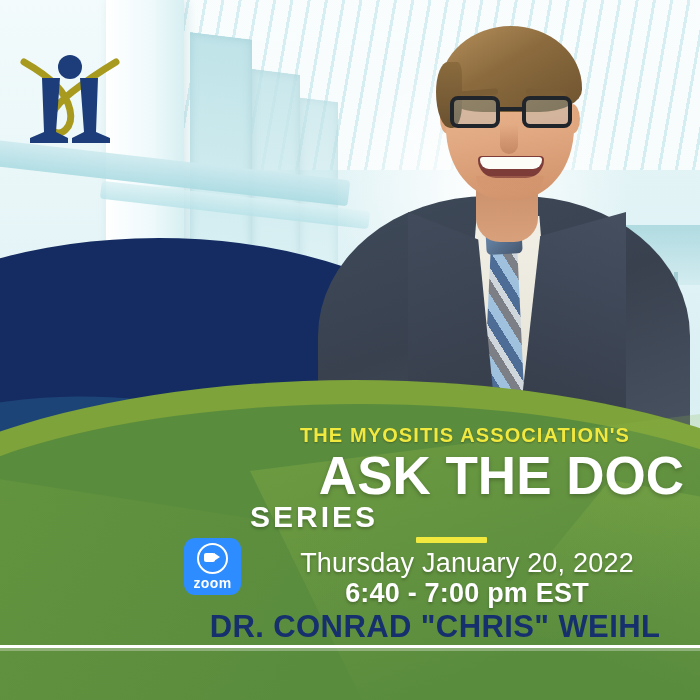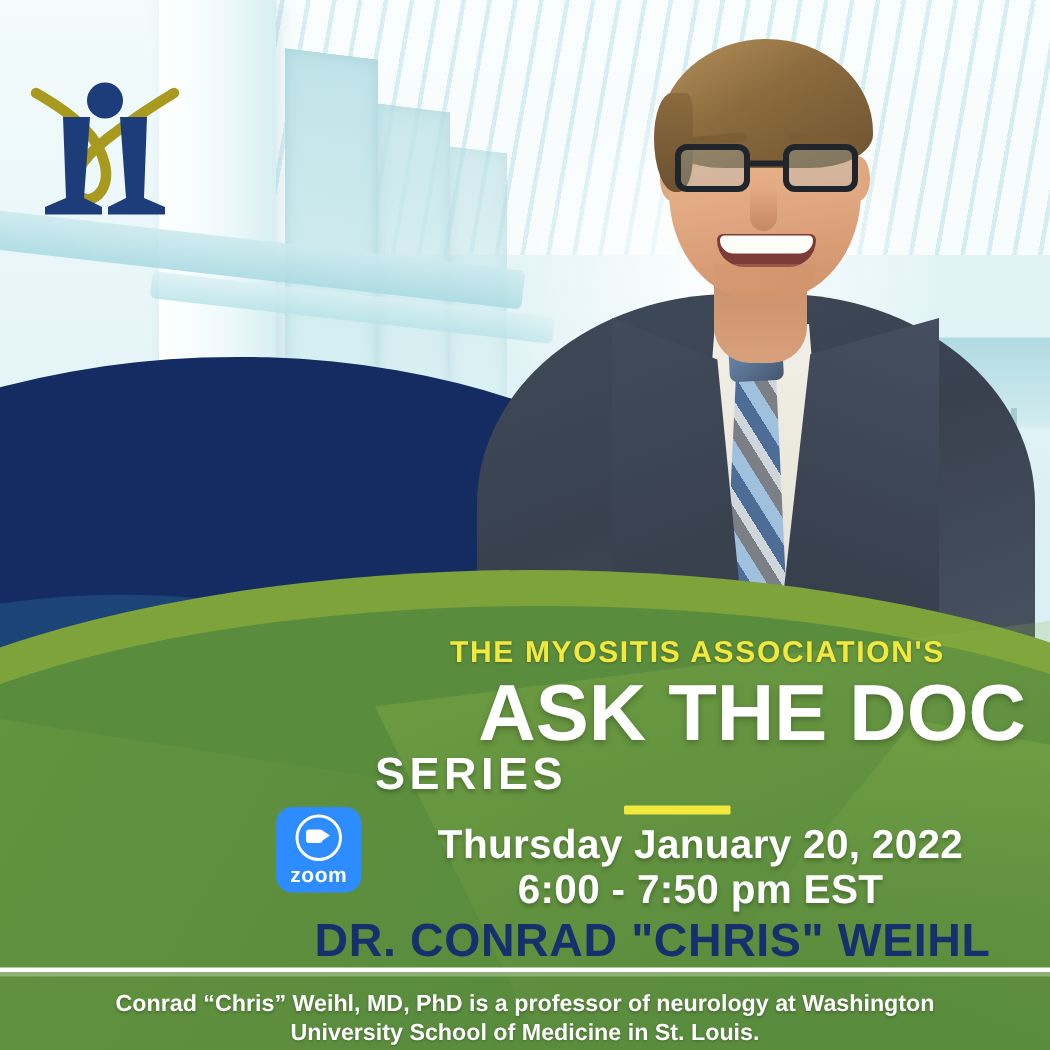--- a/index.html
+++ b/index.html
@@ -244,21 +244,21 @@
     text-shadow: 0 2px 3px rgba(0,0,0,.25);
   }
   .rule-yellow {
     position:absolute; left: 416px; top: 537px; width: 71px; height: 6px;
     background: #f2e93e; border-radius: 1px;
   }
   .date-line {
     position:absolute; left: 252px; top: 548px; width: 430px;
     text-align:center;
     color:#ffffff;
-    font-size: 27px; font-weight: 700; letter-spacing: .2px;
+    font-size: 27px; font-weight: 400; letter-spacing: .2px;
     text-shadow: 0 2px 3px rgba(0,0,0,.25);
   }
   .time-line {
     position:absolute; left: 252px; top: 578px; width: 430px;
     text-align:center;
     color:#ffffff;
     font-size: 27px; font-weight: 700; letter-spacing: .2px;
     text-shadow: 0 2px 3px rgba(0,0,0,.25);
   }
   .speaker {
@@ -375,24 +375,23 @@
       <path d="M66 34 L84 34 L82 88 L96 94 L96 99 L58 99 L58 94 L70 88 Z" fill="#1c3d7a"></path>
     </svg>
   </div>
 
   <div class="text-block">
     <div class="kicker">THE MYOSITIS ASSOCIATION'S</div>
     <div class="headline">ASK THE DOC</div>
     <div class="series">SERIES</div>
     <div class="rule-yellow"></div>
     <div class="date-line">Thursday January 20, 2022</div>
-    <div class="time-line">6:00 - 7:50 pm EST</div>
+    <div class="time-line">6:40 - 7:00 pm EST</div>
     <div class="speaker">DR. CONRAD "CHRIS" WEIHL</div>
     <div class="divider"></div>
-    <div class="blurb">Conrad “Chris” Weihl, MD, PhD is a professor of neurology at Washington University School of Medicine in St. Louis.</div>
   </div>
 
   <div class="zoom-badge">
     <div class="zoom-cam-circle">
       <div class="zoom-cam-body"></div>
       <div class="zoom-cam-lens"></div>
     </div>
     <div class="zoom-word">zoom</div>
   </div>
 

